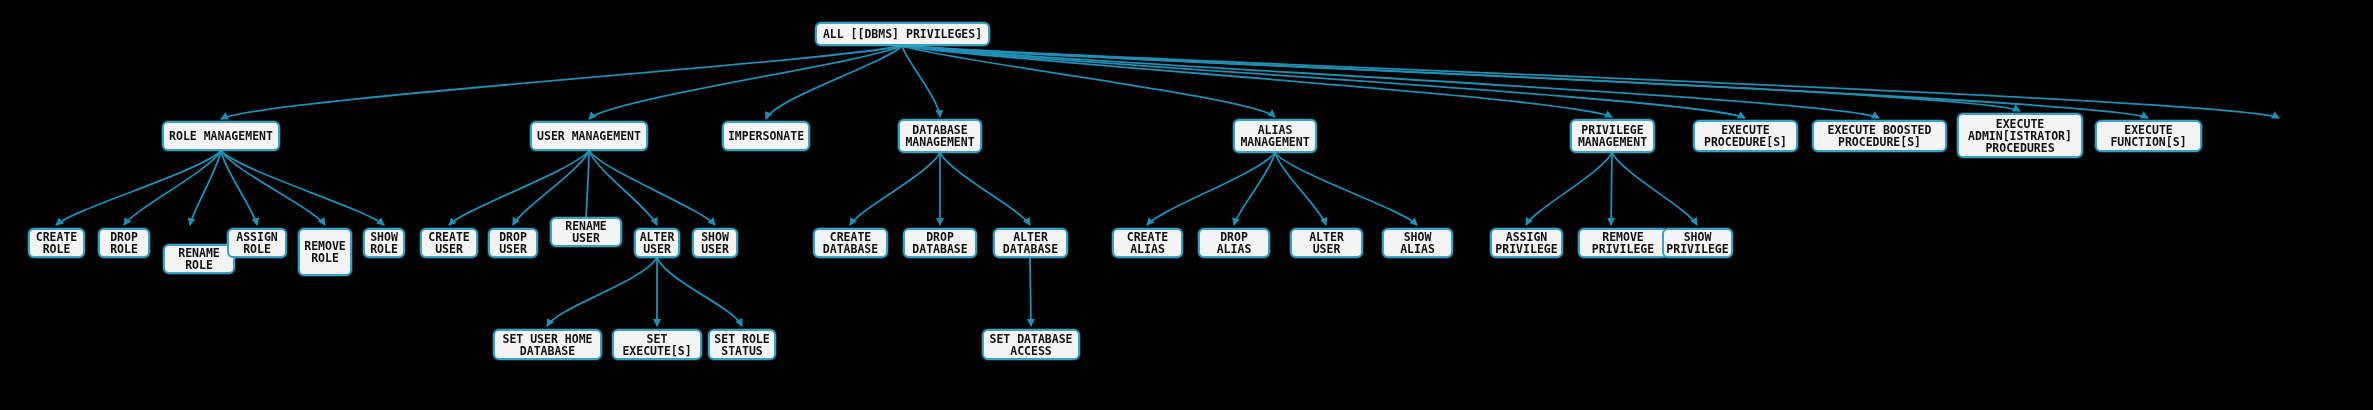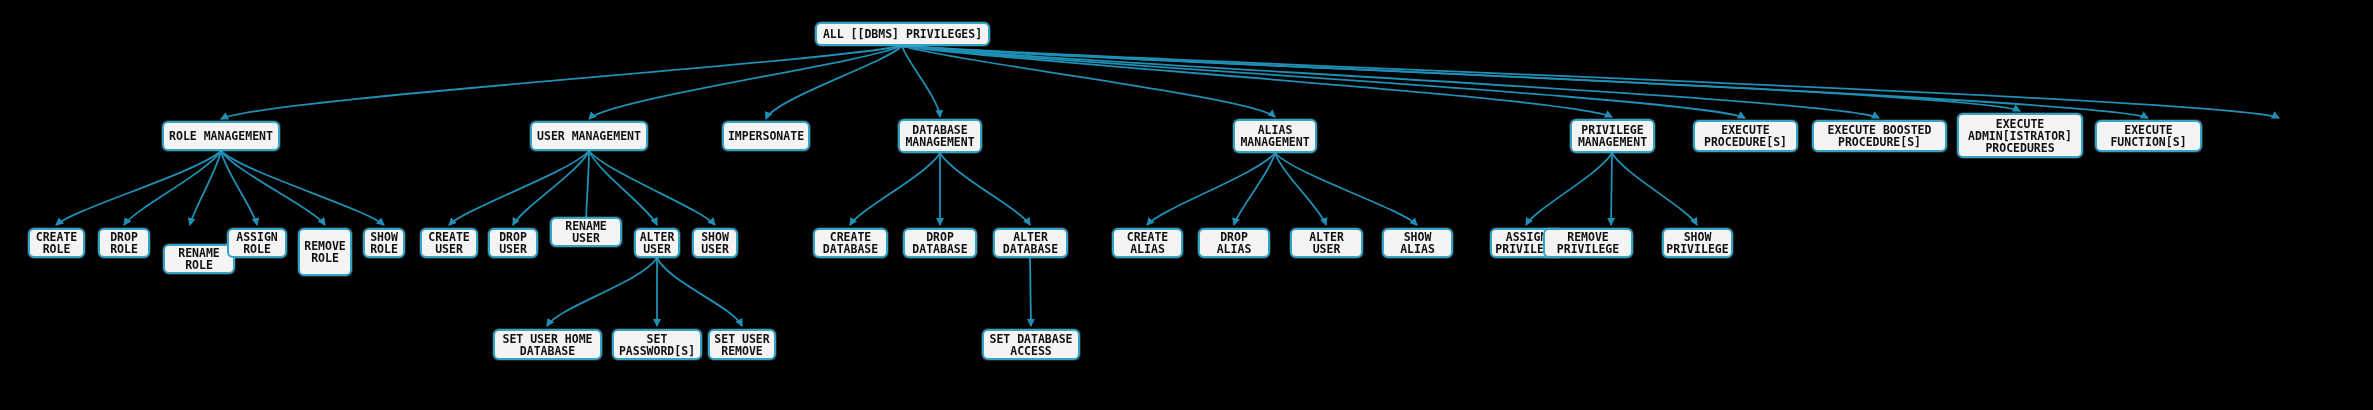--- a/index.html
+++ b/index.html
@@ -190,34 +190,34 @@
   <div class="node" style="left:1290px;top:228px;width:73px;height:30px">
       <span>ALTER USER</span>
     </div>
   <div class="node" style="left:1382px;top:228px;width:71px;height:30px">
       <span>SHOW ALIAS</span>
     </div>
 
   <div class="node" style="left:1490px;top:228px;width:73px;height:30px">
       <span>ASSIGN PRIVILEGE</span>
     </div>
-  <div class="node" style="left:1543px;top:228px;width:90px;height:30px">
+  <div class="node" style="left:1578px;top:228px;width:90px;height:30px">
       <span>REMOVE PRIVILEGE</span>
     </div>
   <div class="node" style="left:1662px;top:228px;width:71px;height:30px">
       <span>SHOW PRIVILEGE</span>
     </div>
 
   <div class="node" style="left:493px;top:329px;width:109px;height:31px">
       <span>SET USER HOME DATABASE</span>
     </div>
   <div class="node" style="left:612px;top:329px;width:90px;height:31px">
-      <span>SET PASSWORD[S]</span>
+      <span>SET EXECUTE[S]</span>
     </div>
   <div class="node" style="left:708px;top:329px;width:68px;height:31px">
-      <span>SET USER REMOVE</span>
+      <span>SET ROLE STATUS</span>
     </div>
 
   <div class="node" style="left:982px;top:329px;width:98px;height:31px">
       <span>SET DATABASE ACCESS</span>
     </div>
 
 </div>
 
 </body></html>

